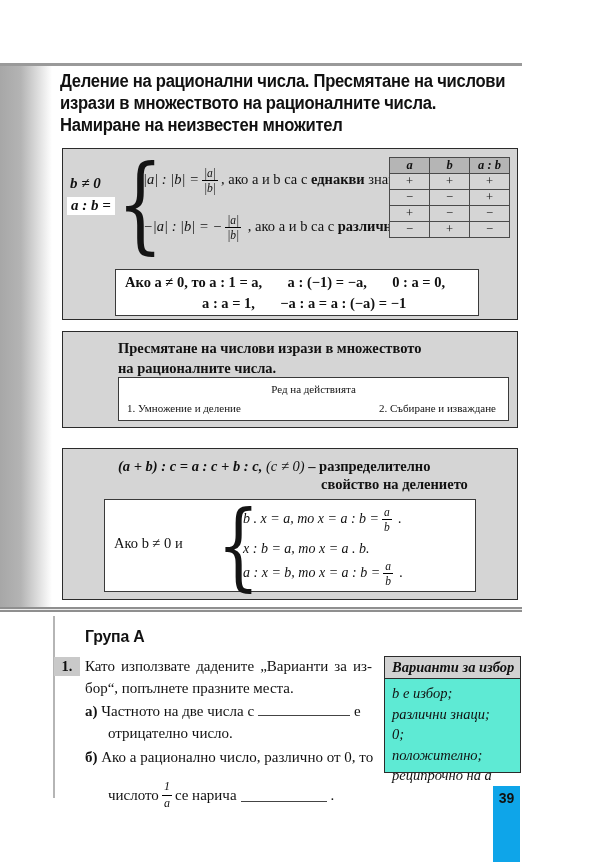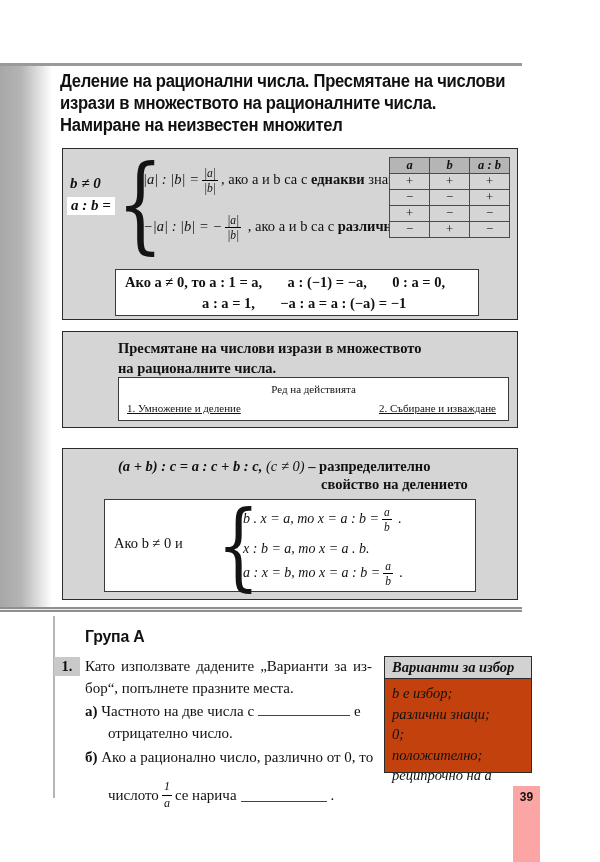--- a/index.html
+++ b/index.html
@@ -59,21 +59,21 @@
 
   #special-box { left:52px; top:120px; width:364px; height:47px; font-weight:bold;
           font-size:14.5px; line-height:21px; padding-top:2px; }
   #special-box .l1 { padding-left:9px; }
   #special-box .l2 { padding-left:86px; }
 
   
   .b2-heading { position:absolute; left:55px; top:7px; font-weight:bold; font-size:14.5px; line-height:19.5px; }
   #order-box { left:55px; top:45px; width:391px; height:44px; font-size:11px; }
   #order-box .ot { text-align:center; line-height:20px; padding-top:1px; }
-  #order-box .oi { display:flex; justify-content:space-between; padding:0 12px 0 8px; line-height:19px;text-decoration:underline; }
+  #order-box .oi { display:flex; justify-content:space-between; padding:0 12px 0 8px; line-height:19px; }
 
   
   .dist1 { position:absolute; left:55px; top:7px; font-size:14.5px; line-height:20px; }
   .dist2 { position:absolute; left:258px; top:27px; font-size:14.5px; font-weight:bold; }
   #find-box { left:41px; top:50px; width:372px; height:93px; }
   .ako { position:absolute; left:9px; top:35px; font-size:14.5px; }
   .cline { position:absolute; left:138px; font-size:14px; }
   #c1 { top:4px;  line-height:30px; }
   #c2 { top:40px; line-height:18px; }
   #c3 { top:58px; line-height:30px; }
@@ -84,30 +84,30 @@
   .exline { position:absolute; font-size:15px; line-height:22px; }
   .just   { width:287px; text-align:justify; text-align-last:justify; }
   .lbl    { font-weight:bold; }
   .blank  { display:inline-block; border-bottom:1.3px solid #444; height:13px;
             vertical-align:baseline; margin:0 4px; }
   .blank-a { width:92px; }
   .blank-b { width:86px; }
   .fracline { display:flex; align-items:center; }
 
   
-  .choices { position:absolute; left:384px; top:656px; width:148px; height:117px;
-             background:#c2410c; border:1.6px solid #2b2b2b; box-sizing:border-box; }
+  .choices { position:absolute; left:384px; top:656px; width:137px; height:117px;
+             background:#5eead4; border:1.6px solid #2b2b2b; box-sizing:border-box; }
   .choices .hd { height:22px; background:#d2d2d2; border-bottom:1.6px solid #2b2b2b;
              font-weight:bold; font-style:italic; font-size:14.5px; line-height:21px; padding-left:7px; box-sizing:border-box; }
   .choices .bd { padding:4px 0 0 7px; font-style:italic; font-size:14.5px; line-height:20.5px; }
 
   
-  .pagebar { position:absolute; left:493px; top:786px; width:27px; height:76px; background:#fca5a5;
+  .pagebar { position:absolute; left:493px; top:786px; width:27px; height:76px; background:#0ea5e9;
              text-align:center; font-family:"Liberation Sans", sans-serif; font-weight:bold;
-             font-size:12px; padding-top:4px; box-sizing:border-box;margin-left:20px; }
+             font-size:14px; padding-top:4px; box-sizing:border-box; }
 </style>
 </head>
 <body>
 
 <div class="page">
 
   <div class="top-rule"></div>
   <div class="left-bar"></div>
 
   <h1 class="title">

